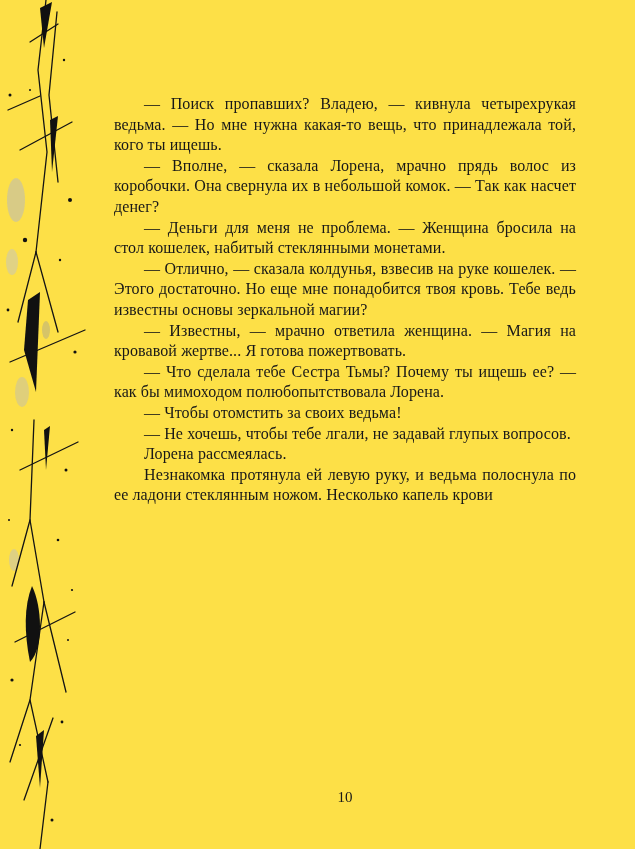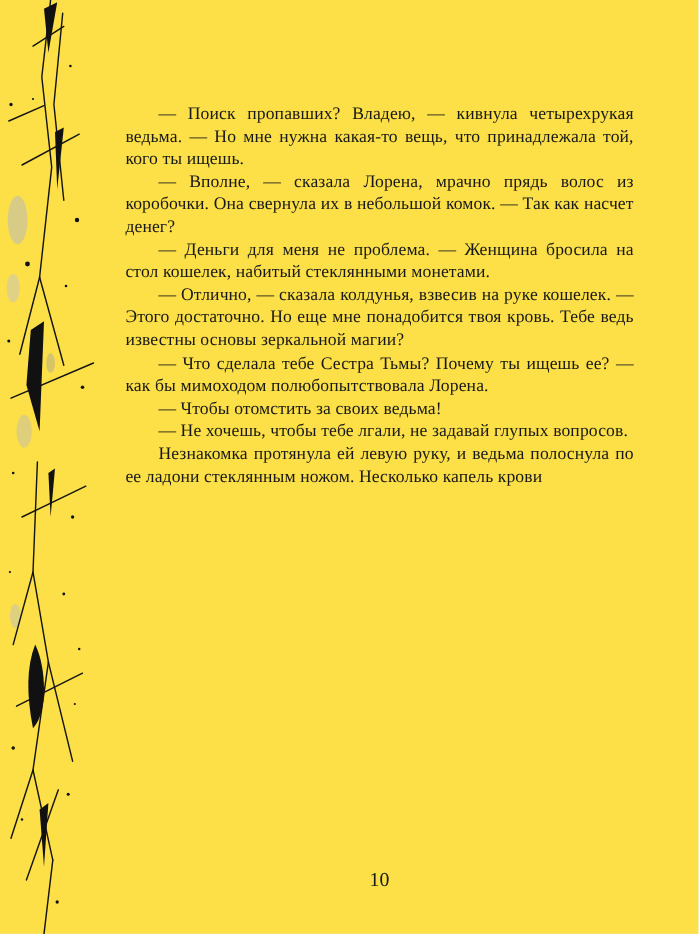--- a/index.html
+++ b/index.html
@@ -39,21 +39,21 @@
     margin: 0;
     padding: 0;
     text-indent: 30px;
   }
   .page-number {
     position: absolute;
     left: 114px;
     top: 789px;
     width: 462px;
     text-align: center;
-    font-size: 18px;
+    font-size: 15px;
     color: #181818;
   }
 </style>
 </head>
 <body>
 
 <div class="page">
 
   <svg class="artwork" viewBox="0 0 110 849" xmlns="http://www.w3.org/2000/svg" aria-hidden="true">
 
@@ -112,21 +112,23 @@
       <circle cx="25" cy="240" r="2.2"></circle>
       <circle cx="68" cy="640" r="1"></circle>
     </g>
   </svg>
 
   <div class="text-block">
     <p>— Поиск пропавших? Владею, — кивнула четырехрукая ведьма. — Но мне нужна какая-то вещь, что принадлежала той, кого ты ищешь.</p>
     <p>— Вполне, — сказала Лорена, мрачно прядь волос из коробочки. Она свернула их в небольшой комок. — Так как насчет денег?</p>
     <p>— Деньги для меня не проблема. — Женщина бросила на стол кошелек, набитый стеклянными монетами.</p>
     <p>— Отлично, — сказала колдунья, взвесив на руке кошелек. — Этого достаточно. Но еще мне понадобится твоя кровь. Тебе ведь известны основы зеркальной магии?</p>
+    <p>— Известны, — мрачно ответила женщина. — Магия на кровавой жертве... Я готова пожертвовать.</p>
     <p>— Что сделала тебе Сестра Тьмы? Почему ты ищешь ее? — как бы мимоходом полюбопытствовала Лорена.</p>
     <p>— Чтобы отомстить за своих ведьма!</p>
     <p>— Не хочешь, чтобы тебе лгали, не задавай глупых вопросов.</p>
+    <p>Лорена рассмеялась.</p>
     <p>Незнакомка протянула ей левую руку, и ведьма полоснула по ее ладони стеклянным ножом. Несколько капель крови</p>
   </div>
 
   <div class="page-number">10</div>
 
 </div>
 
 </body></html>

